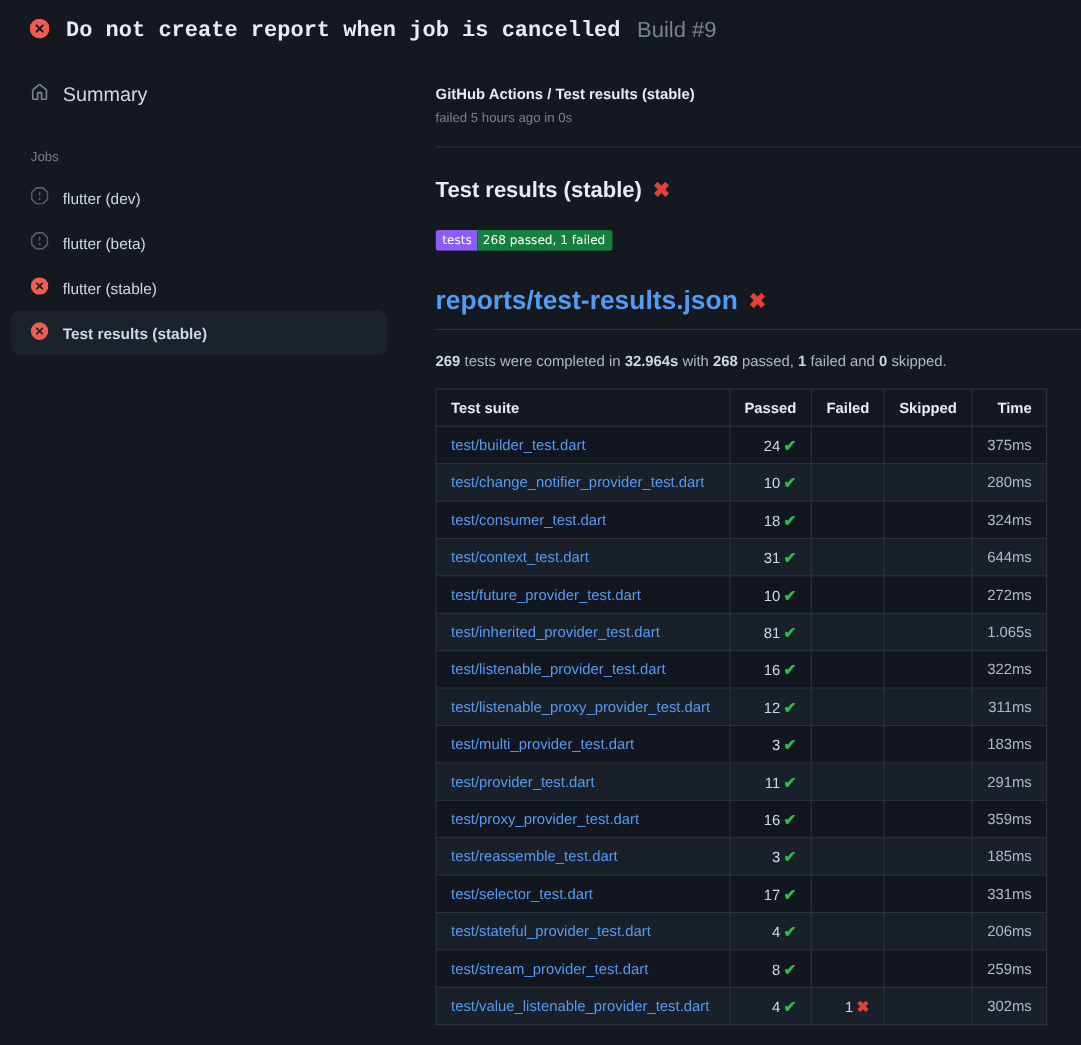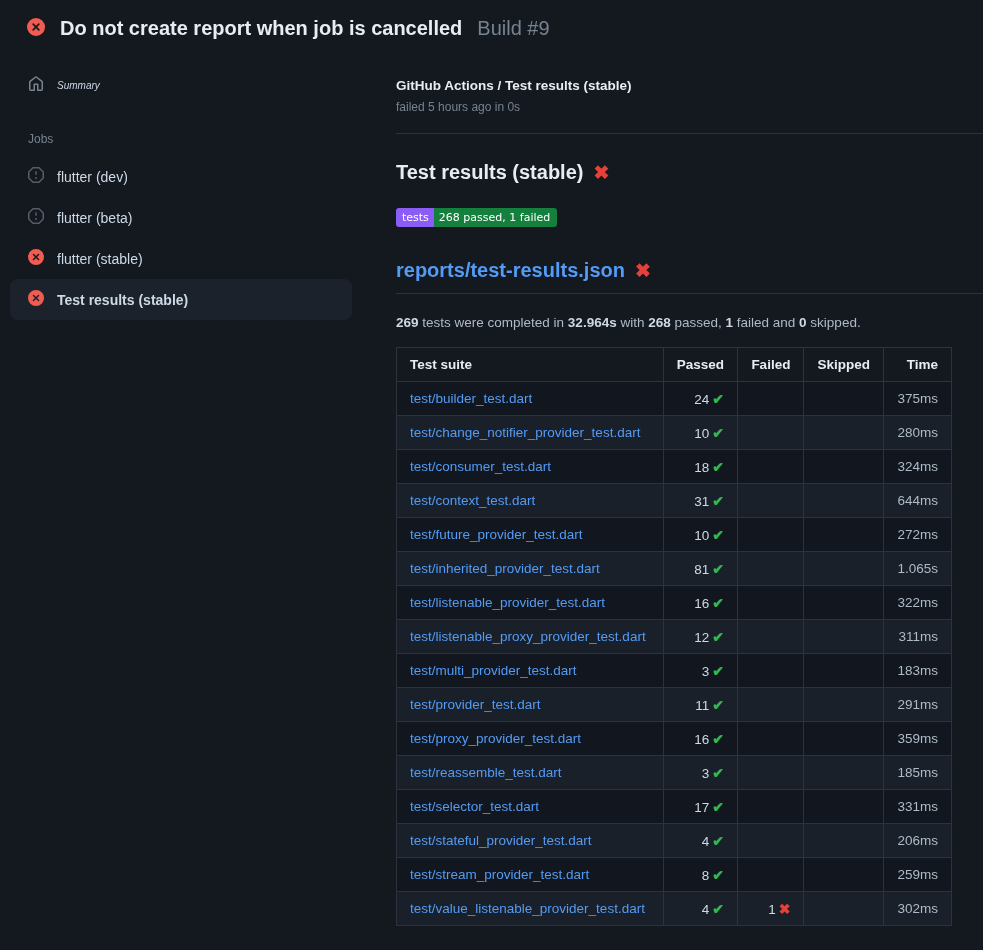--- a/index.html
+++ b/index.html
@@ -8,34 +8,33 @@
     background: #14181f;
     color: #adbac7;
     font-family: "Liberation Sans", sans-serif;
   }
 
   
   .page-header {
     display: flex; align-items: center; gap: 15px;
     padding: 17px 24px 12px 27px;
   }
-  .page-header .title { font-size: 20px; font-weight: 700; color: #e6edf3; }
+  .page-header .title { font-size: 20px; font-weight: 700; color: #e6edf3; font-family: Liberation Mono, monospace; }
   .page-header .build { font-size: 20px; font-weight: 400; color: #768390; }
 
   
   .layout { display: flex; align-items: flex-start; }
   .sidebar { width: 380px; flex: 0 0 380px; padding-top: 16px; }
   .main { flex: 1; padding: 26px 0 0 16px; }
 
   
   .summary-item {
     display: flex; align-items: center; gap: 13px;
-    padding: 8px 0 8px 28px; font-size: 10px; color: #cdd9e5;
+    padding: 8px 0 8px 28px; font-size: 18px; color: #cdd9e5;
     cursor: pointer;
-    font-style: italic;
   }
   .jobs-label { padding: 30px 0 10px 28px; font-size: 12px; color: #768390; }
   .job-item {
     display: flex; align-items: center; gap: 13px;
     margin: 0 28px 0 10px; padding: 11px 0 11px 18px;
     font-size: 14px; color: #cdd9e5; border-radius: 8px; cursor: pointer;
   }
   .job-item.selected { background: #1c222c; font-weight: 700; }
   .job-item svg, .summary-item svg { flex: 0 0 auto; }
 
@@ -57,21 +56,21 @@
   }
   .badge .badge-label { background: #8b5cf6; color: #ffffff; padding: 4px 5px 4px 6px; }
   .badge .badge-value { background: #15803d; color: #ffffff; padding: 4px 7px 4px 5px; }
 
   .report-heading {
     margin-top: 32px; padding-bottom: 11px;
     border-bottom: 1px solid #2c333d;
     display: flex; align-items: center; gap: 10px;
   }
   .report-link {
-    font-size: 20px; font-weight: 700; color: #539bf5;
+    font-size: 24px; font-weight: 700; color: #539bf5;
     text-decoration: none; cursor: pointer;
   }
   .summary-sentence { margin-top: 21px; font-size: 13.5px; color: #adbac7; }
   .summary-sentence b { color: #cdd9e5; }
 
   
   table.results {
     margin-top: 17px; border-collapse: collapse; width: 556px;
     font-size: 13.5px;
   }

